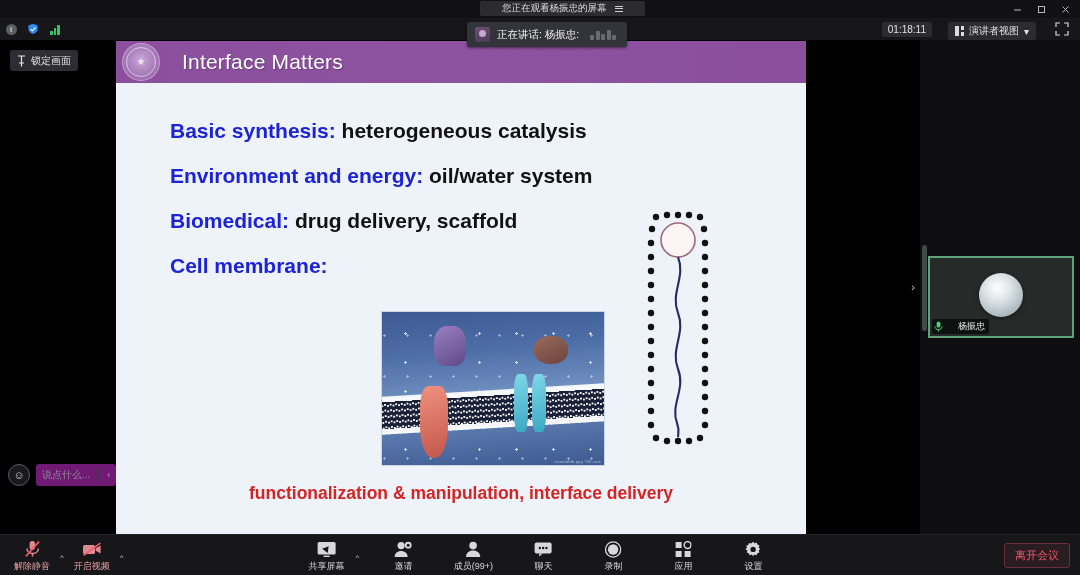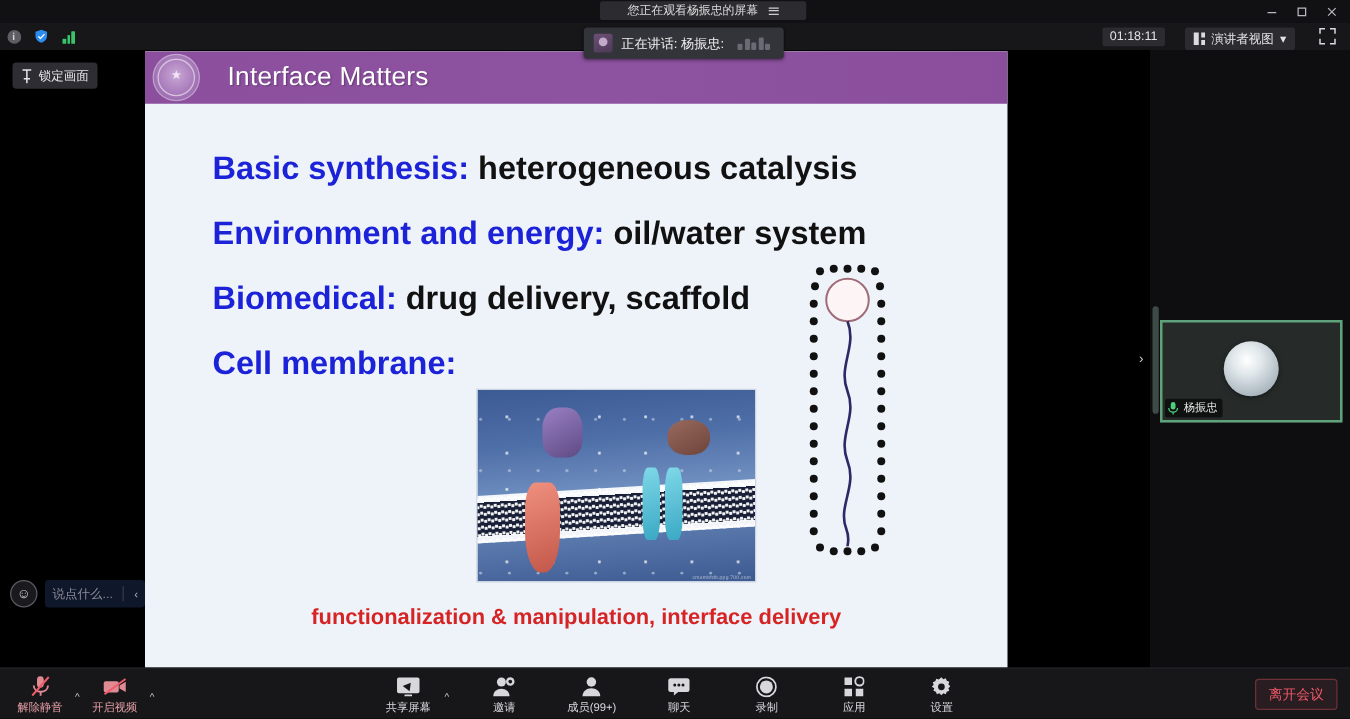--- a/index.html
+++ b/index.html
@@ -144,21 +144,21 @@
   .slide-title {
     color: #fff; font-weight: normal; font-size: 21px;
     margin-left: 22px; letter-spacing: .2px;
     text-shadow: 1px 1px 1px rgba(0,0,0,.25);
   }
 
   .bullets {
     position: absolute; left: 54px; top: 78px; width: 600px;
   }
   .bline {
-    font-size: 26px; font-weight: bold; color: #111;
+    font-size: 21px; font-weight: bold; color: #111;
     margin-bottom: 21px; white-space: nowrap;
   }
   .bline .k { color: #1b22d8; }
 
   .fig-surf {
     position: absolute; left: 528px; top: 168px;
     width: 70px; height: 240px;
   }
   .fig-cell {
     position: absolute; left: 265px; top: 270px;
@@ -240,42 +240,42 @@
     overflow: hidden;
   }
   .tile-orb {
     position: absolute; left: 50%; top: 48%; transform: translate(-50%,-50%);
     width: 44px; height: 44px; border-radius: 50%;
     background: radial-gradient(circle at 42% 34%, #ffffff 0%, #dfe6ea 32%, #b9c4cb 62%, #8d9aa3 100%);
     box-shadow: 0 1px 4px rgba(0,0,0,.5);
   }
   .tile-name {
     position: absolute; left: 2px; bottom: 2px;
-    display: flex; align-items: center; gap: 4px;
+    display: flex; align-items: center; gap: 15px;
     background: rgba(0,0,0,.6); padding: 1px 4px 1px 2px; border-radius: 2px;
     color: #eaeaea; font-size: 9px; white-space: nowrap;
   }
   .mic-on { width: 9px; height: 11px; flex: 0 0 auto; }
 
   
   .composer {
     position: absolute; left: 8px; top: 464px;
     display: flex; align-items: center; gap: 6px;
     z-index: 30;
   }
   .emoji-btn {
     width: 22px; height: 22px; border-radius: 50%;
     border: 1px solid #5a5a62; color: #cfcfd4;
     display: flex; align-items: center; justify-content: center;
     font-size: 11px; line-height: 1;
     background: #1a1a1e;
   }
   .say-box {
     height: 22px; padding: 0 6px;
-    background: #0f172a; border-radius: 3px;
+    background: #701a75; border-radius: 3px;
     display: flex; align-items: center; gap: 8px;
     color: #8d8d96; font-size: 10px; white-space: nowrap;
   }
   .say-box .sep { width:1px; height: 12px; background:#3a3a42; }
   .say-box .chev { color:#b2b2ba; font-size: 9px; }
 
   
   .toolbar {
     position: absolute; left: 0; bottom: 0; width: 1080px; height: 41px;
     background: #17171a;

